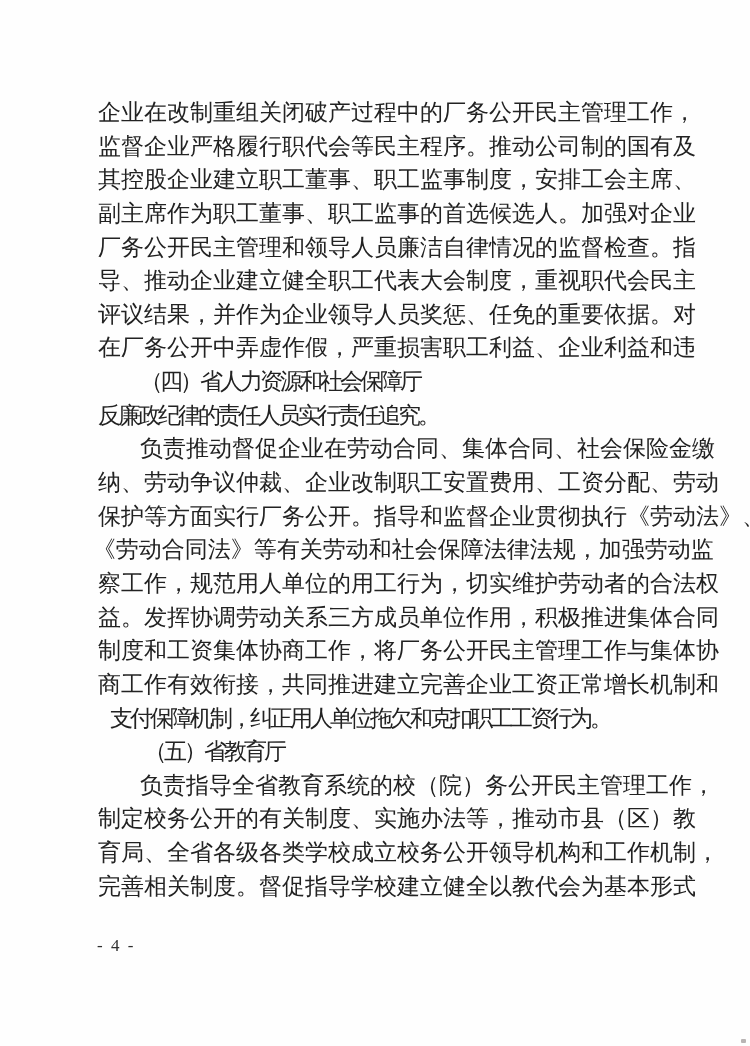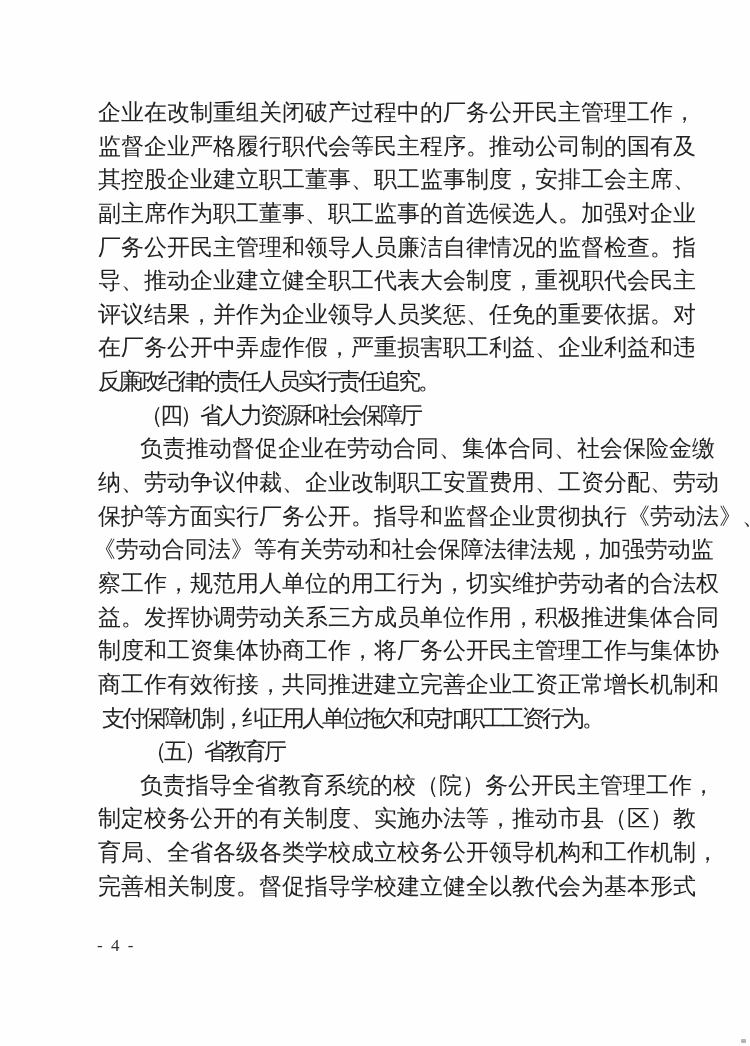--- a/index.html
+++ b/index.html
@@ -277,22 +277,22 @@
         <span>利</span>
         <span>益</span>
         <span>、</span>
         <span>企</span>
         <span>业</span>
         <span>利</span>
         <span>益</span>
         <span>和</span>
         <span>违</span>
       </div>
+      <div class="line plain" style="margin-left: 42px;">（四）省人力资源和社会保障厅</div>
       <div class="line plain" style="margin-left: 0px;">反廉政纪律的责任人员实行责任追究。</div>
-      <div class="line plain" style="margin-left: 42px;">（四）省人力资源和社会保障厅</div>
       <div class="line just" style="margin-left: 42px;">
         <span>负</span>
         <span>责</span>
         <span>推</span>
         <span>动</span>
         <span>督</span>
         <span>促</span>
         <span>企</span>
         <span>业</span>
         <span>在</span>
@@ -511,21 +511,21 @@
         <span>工</span>
         <span>资</span>
         <span>正</span>
         <span>常</span>
         <span>增</span>
         <span>长</span>
         <span>机</span>
         <span>制</span>
         <span>和</span>
       </div>
-      <div class="line plain" style="margin-left: 4px;">支付保障机制，纠正用人单位拖欠和克扣职工工资行为。</div>
+      <div class="line plain" style="margin-left: 12px;">支付保障机制，纠正用人单位拖欠和克扣职工工资行为。</div>
       <div class="line plain" style="margin-left: 46px;">（五）省教育厅</div>
       <div class="line just" style="margin-left: 42px;">
         <span>负</span>
         <span>责</span>
         <span>指</span>
         <span>导</span>
         <span>全</span>
         <span>省</span>
         <span>教</span>
         <span>育</span>

